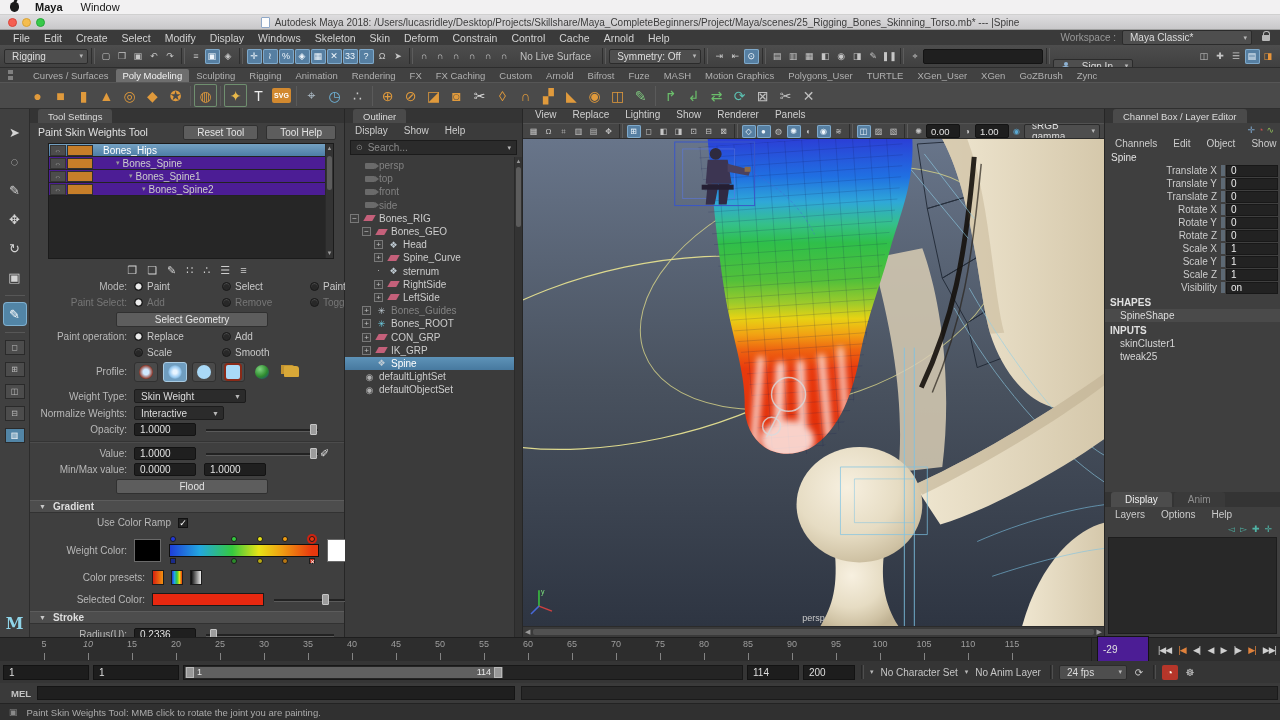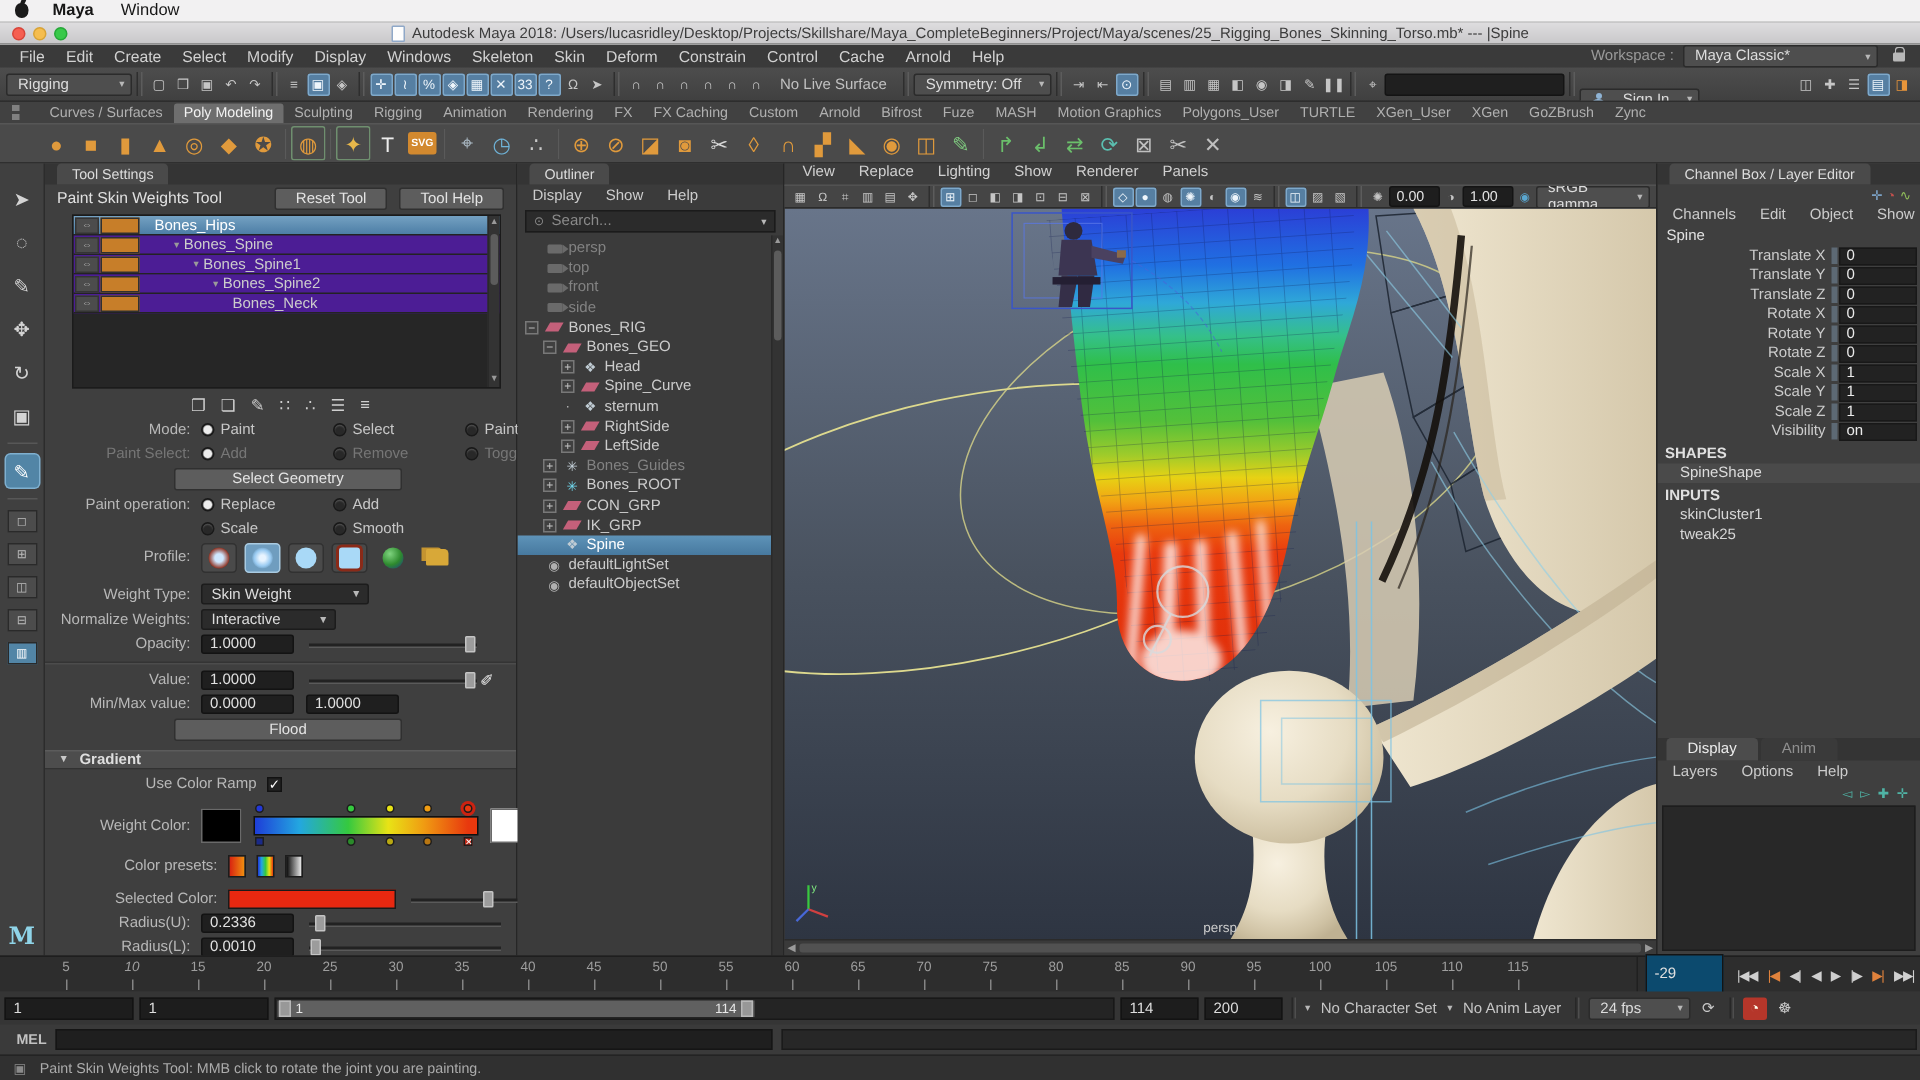--- a/index.html
+++ b/index.html
@@ -193,21 +193,21 @@
   .leicons{height:14px;display:flex;justify-content:flex-end;gap:5px;padding-right:8px;align-items:center;flex:none}
   .leicons span{color:#4fb3a5;font-size:9px}
   .lelist{height:97px;background:#282828;border:1px solid #1d1d1d;margin:1px 3px 3px;flex:none}
 
   
   #timeslider{position:absolute;left:0;right:0;top:637px;height:24px;background:#2d2d2d;
     border-top:1px solid #1e1e1e;display:flex;align-items:center}
   #tickswrap{width:1092px;height:100%;position:relative;overflow:hidden;flex:none;border-right:1px solid #202020}
   .tick{position:absolute;top:1px;transform:translateX(-50%);font-size:9px;color:#9e9e9e}
   .tickline{position:absolute;bottom:1px;width:1px;height:7px;background:#848484}
-  #curframe{width:52px;height:28px;background:#0c4a6e;border:1px solid #141414;margin:0 5px;
+  #curframe{width:52px;height:28px;background:#4c1d95;border:1px solid #141414;margin:0 5px;
     font-size:10px;color:#e0e0e0;display:flex;align-items:center;padding:0 5px;flex:none}
   #playctrl{display:flex;align-items:center;flex:1;justify-content:space-between;padding:0 4px}
   .pbtn{height:16px;display:flex;align-items:center;justify-content:center;font-size:9px;color:#cfcfcf;letter-spacing:-1px;flex:none}
   .pbtn.key{color:#e0823c}
   #rangeslider{position:absolute;left:0;right:0;top:661px;height:22px;background:#353535;display:flex;
     align-items:center;padding:0 3px;gap:4px;font-size:10px;overflow:hidden}
   .rf{height:15px;background:#1d1d1d;border:1px solid #131313;color:#dedede;display:flex;align-items:center;padding:0 5px;flex:none}
   #rtrack{width:560px;height:15px;background:#242424;border:1px solid #181818;position:relative;flex:none}
   #rbar{position:absolute;left:1px;top:1px;bottom:1px;width:57%;background:#606060;display:flex;
     align-items:center;justify-content:space-between;padding:0 1px;color:#e8e8e8;font-size:9px}
@@ -458,25 +458,20 @@
             <span class="jsw"></span>
             <span class="jcaret" style="margin-left: 36px;">▾</span>
             <span class="jname" style="margin-left: 0px;">Bones_Spine1</span>
           </div>
           <div class="jrow">
             <span class="jbtn">⇔</span>
             <span class="jsw"></span>
             <span class="jcaret" style="margin-left: 49px;">▾</span>
             <span class="jname" style="margin-left: 0px;">Bones_Spine2</span>
           </div>
-          <div class="jrow">
-            <span class="jbtn">⇔</span>
-            <span class="jsw"></span>
-            <span class="jname" style="margin-left: 62px;">Bones_Neck</span>
-          </div>
         </div>
       <div class="vsb">
         <span class="vsba" style="top:0">▲</span>
         <span class="vsbt"></span>
         <span class="vsba" style="bottom:0">▼</span>
       </div>
     </div>
     <div class="frow" id="tslisticons" style="justify-content:center;gap:10px">
         <span style="font-size: 11px; color: rgb(207, 207, 207);">❐</span>
         <span style="font-size: 11px; color: rgb(207, 207, 207);">❏</span>
@@ -643,20 +638,24 @@
       <span class="pre" style="background:linear-gradient(90deg,#d82210,#f09010)"></span>
       <span class="pre" style="background:linear-gradient(90deg,#2238d8,#23a7e0,#35c93f,#e8e316,#e8380e)"></span>
       <span class="pre" style="background:linear-gradient(90deg,#0a0a0a,#ececec)"></span>
     </div>
     <div class="frow" style="margin-top:6px">
       <span class="flab" style="width:122px">Selected Color:</span>
       <span style="width:112px;height:13px;background:#e82810;border:1px solid #1a1a1a;flex:none"></span>
       <span class="sl" style="width:78px">
           <span class="slh" style="left:48px"></span>
         </span>
+    </div>
+    <div class="sech">
+      <span class="secarrow">▼</span>
+      <span>Stroke</span>
     </div>
     <div class="frow">
       <span class="flab">Radius(U):</span>
       <span class="nf">0.2336</span>
       <span class="sl" style="width:128px">
           <span class="slh" style="left:4px"></span>
         </span>
     </div>
     <div class="frow">
       <span class="flab">Radius(L):</span>

